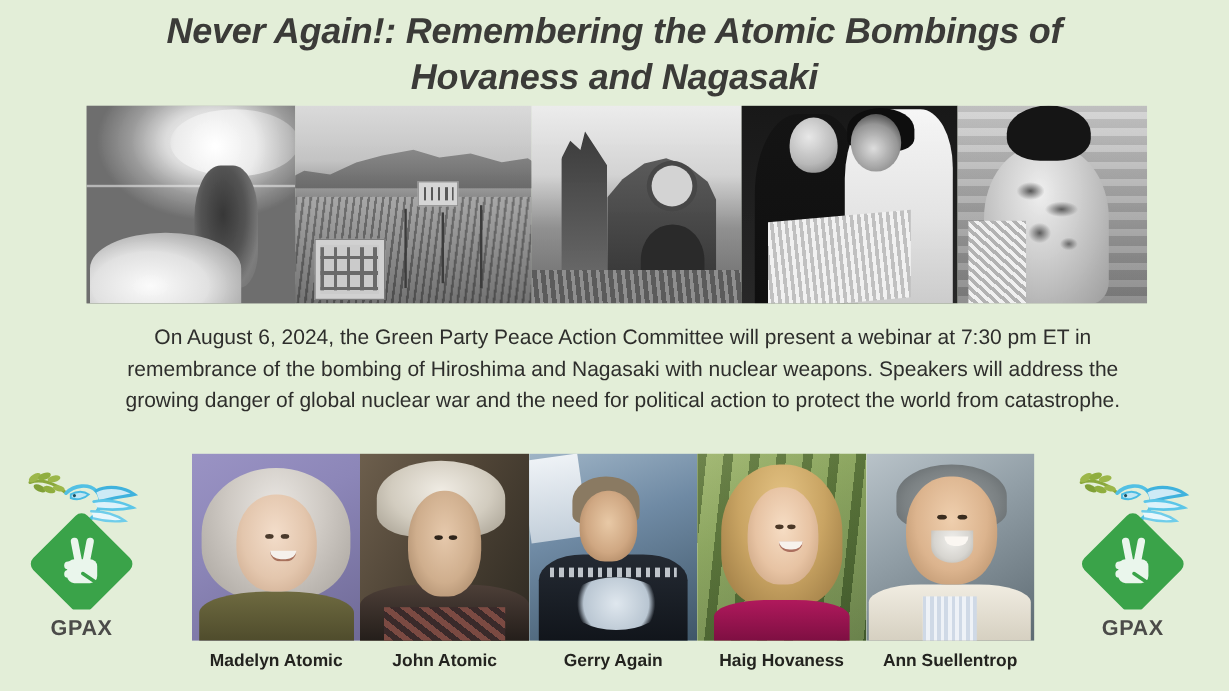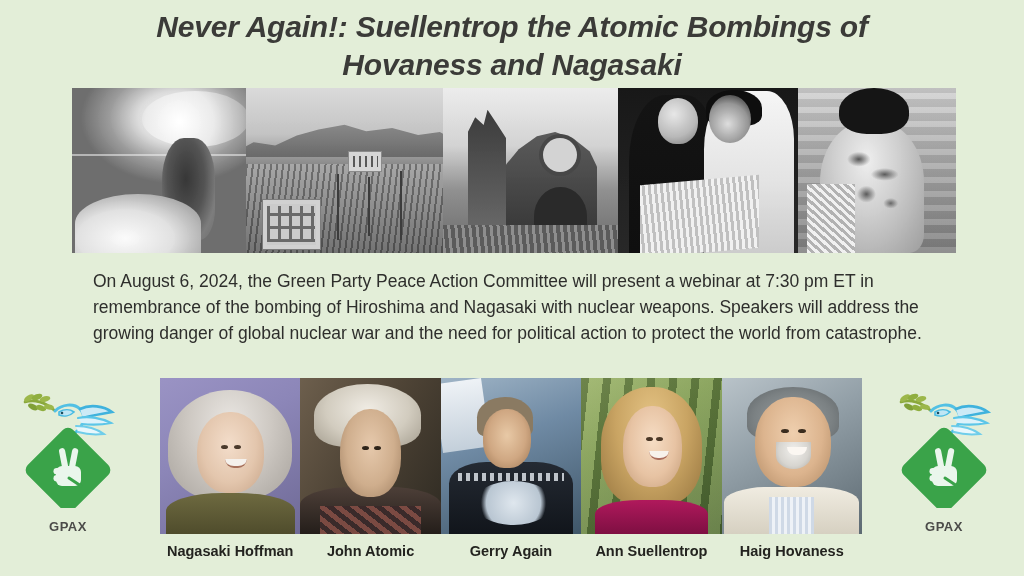--- a/index.html
+++ b/index.html
@@ -187,36 +187,36 @@
     background:repeating-linear-gradient(42deg,#efeae0 0 3px,#b6afa2 3px 6px);
   }
 
   
   #body-text {
     position:absolute;
     left:93px; top:268px; width:852px;
     font-size:17.5px;
     line-height:1.49;
     color:#2e2e2c;
-    text-align:left;
+    text-align:center;
   }
 
   
   .gpax-logo {
     position:absolute;
     top:388px;
     width:112px; height:148px;
   }
   #gpax-left  { left:12px; }
   #gpax-right { left:888px; }
   .gpax-logo .logo-art { position:absolute; left:0; top:0; width:112px; height:120px; }
   .gpax-logo .logo-word {
     position:absolute; left:0; bottom:2px; width:112px;
     text-align:center;
-    font-size:13px; font-weight:bold; letter-spacing:.5px;
+    font-size:18px; font-weight:bold; letter-spacing:.5px;
     color:#4b4b49;
   }
 
   
   #speaker-row {
     position:absolute;
     left:160px; top:378px;
     width:702px; height:156px;
     display:flex;
   }
@@ -356,21 +356,21 @@
     font-size:14.5px;
     font-weight:bold;
     color:#23231f;
     white-space:nowrap;
   }
 </style>
 </head>
 <body>
 
 <div id="title">
-  <span class="ln">Never Again!: Suellentrop the Atomic Bombings of</span>
+  <span class="ln">Never Again!: Remembering the Atomic Bombings of</span>
   <span class="ln">Hovaness and Nagasaki</span>
 </div>
 
 <div id="photo-strip">
 
   <div class="hphoto" id="hp0">
     <div class="horizon"></div>
     <div class="cloudtop"></div>
     <div class="stem"></div>
     <div class="base"></div>
@@ -543,18 +543,18 @@
       <div class="eyeL"></div>
       <div class="eyeR"></div>
       <div class="beard"></div>
       <div class="smile"></div>
     </div>
   </div>
 
 </div>
 
 <div id="speaker-names">
-  <div class="nm">Nagasaki Hoffman</div>
+  <div class="nm">Madelyn Atomic</div>
   <div class="nm">John Atomic</div>
   <div class="nm">Gerry Again</div>
+  <div class="nm">Haig Hovaness</div>
   <div class="nm">Ann Suellentrop</div>
-  <div class="nm">Haig Hovaness</div>
 </div>
 
 </body></html>

